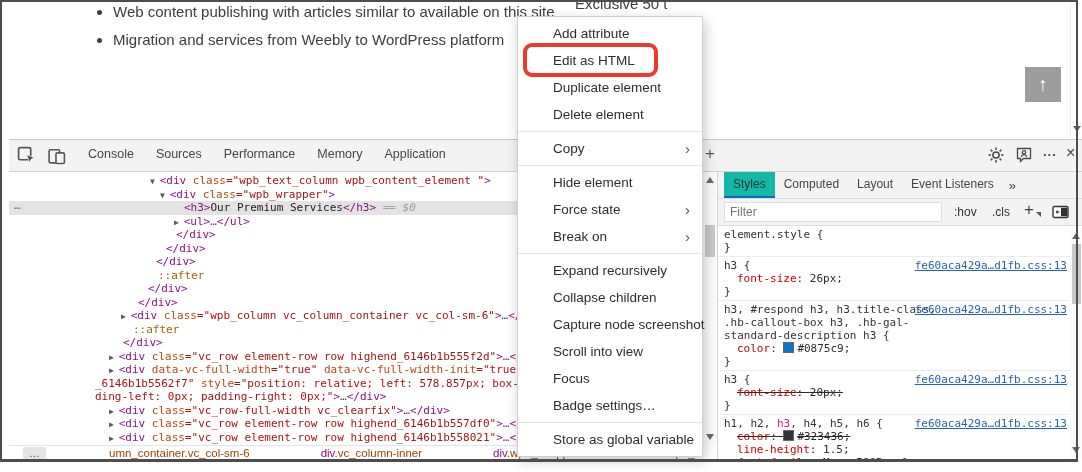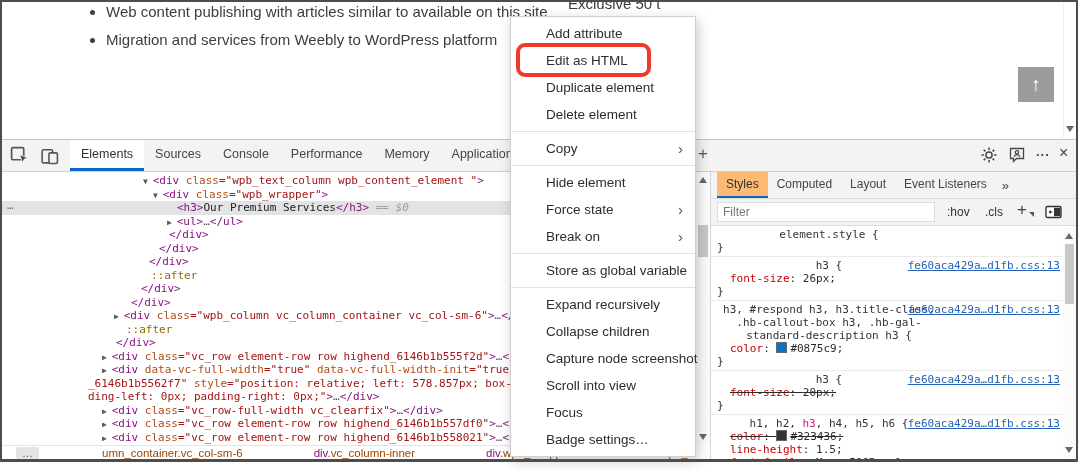--- a/index.html
+++ b/index.html
@@ -1,20 +1,20 @@
 <!DOCTYPE html>
 <html><head>
 <meta charset="utf-8">
 <style>
   html,body{margin:0;padding:0;background:#fff;}
   .shot{position:relative;width:1082px;height:472px;background:#fff;overflow:hidden;
         font-family:"Liberation Sans",sans-serif;}
   .frame{position:absolute;left:0;top:0;width:1078px;height:462px;border:2px solid #4d4d4d;
          border-bottom-width:3px;box-sizing:border-box;pointer-events:none;z-index:60;}
-  .content{position:absolute;left:2px;top:2px;width:914px;height:457px;}
+  .content{position:absolute;left:9px;top:2px;width:914px;height:457px;}
 
   
   .pagearea{position:absolute;left:0;top:0;width:1074px;height:137px;background:#fff;
             overflow:hidden;color:#3d3d3d;font-size:15px;}
   .bullets{position:absolute;left:86px;top:2px;margin:0;padding-left:18px;}
   .bullets li{margin:0 0 12px 0;line-height:16px;}
   .frags{position:absolute;left:697px;top:5px;width:330px;}
   .frags div{line-height:27px;white-space:nowrap;}
   .topfrag{position:absolute;left:566px;top:-7px;white-space:nowrap;}
   .scrolltop{position:absolute;left:1016px;top:65px;width:36px;height:35px;background:#9c9c9c;
@@ -57,35 +57,35 @@
   .arr.up{border-bottom:6px solid #686868;}
   .arr.dn{border-top:6px solid #686868;}
 
   
   .stpanel{position:absolute;left:708px;top:170px;width:366px;height:288px;background:#fff;
            border-left:1px solid #d6d6d6;box-sizing:border-box;overflow:hidden;}
   .stabs{position:absolute;left:0;top:0;width:100%;height:27px;background:#f3f3f3;display:flex;
          border-bottom:1px solid #dcdcdc;box-sizing:border-box;padding-left:6px;}
   .stab{padding:0 9px;font-size:12px;color:#454545;display:flex;align-items:center;cursor:pointer;
         border-bottom:2.5px solid transparent;box-sizing:border-box;white-space:nowrap;}
-  .stab.active{background:#fdba74;border-bottom:2.5px solid #0a68c4;color:#333;}
+  .stab.active{background:#14b8a6;border-bottom:2.5px solid #0a68c4;color:#333;}
   .stoverflow{font-size:13px;color:#444;display:flex;align-items:center;padding:0 6px;cursor:pointer;}
   .filterrow{position:absolute;left:0;top:27px;width:100%;height:27px;background:#f3f3f3;
              border-bottom:1px solid #ddd;box-sizing:border-box;}
   .filterinput{position:absolute;left:6px;top:3px;width:218px;height:20px;border:1px solid #ddd;
                font-size:12px;padding:0 5px;box-sizing:border-box;font-family:"Liberation Sans",sans-serif;}
   .tbtxt{position:absolute;top:6px;font-size:12px;color:#333;cursor:pointer;}
   .plusbtn{position:absolute;left:306px;top:1px;font-size:17px;color:#444;cursor:pointer;}
   .pluscorner{position:absolute;right:-7px;bottom:3px;width:0;height:0;
               border-top:5px solid #555;border-left:5px solid transparent;}
   .rules{position:absolute;left:0;top:54px;right:13px;bottom:0;background:#fff;overflow:hidden;
          font-family:"DejaVu Sans Mono",monospace;font-size:11px;line-height:13px;}
   .rule{border-bottom:1px solid #ececec;padding:2px 0 2px 6px;position:relative;}
   .csslink{position:absolute;right:3px;top:2px;color:#2562b8;text-decoration:underline;cursor:pointer;white-space:nowrap;}
-  .rsel{padding-right:122px;color:#333;word-break:break-word;text-align:center;}
+  .rsel{padding-right:122px;color:#333;word-break:break-word;}
   .sp-hl{color:#d01884;}
   .prop{padding-left:13px;color:#2b2b2b;}
   .pname{color:#c80000;}
   .struck{text-decoration:line-through;}
   .swatch{display:inline-block;width:9px;height:9px;border:1px solid #666;margin:0 3px -1px 0;}
   .rclose{color:#333;}
 
   
   .crumbs{position:absolute;left:0;top:443px;width:693px;height:15px;background:#fff;border-top:1px solid #e4e4e4;
           box-sizing:border-box;display:flex;align-items:center;gap:23px;padding-left:14px;overflow:hidden;
@@ -133,23 +133,22 @@
           <path d="M9.2 8.2 L16.6 11.2 L13.3 12.6 L11.9 15.9 Z" fill="#444" stroke="#fff" stroke-width="0.7"></path>
         </svg>
       </div>
       <div class="tbicon" style="left:38px;">
         <svg width="19" height="19" viewBox="0 0 18 18">
           <rect x="2" y="3.5" width="10" height="12.5" rx="1.4" fill="none" stroke="#555" stroke-width="1.5"></rect>
           <rect x="8.5" y="6.5" width="8" height="10" rx="1.2" fill="#f3f3f3" stroke="#555" stroke-width="1.5"></rect>
         </svg>
       </div>
       <div class="tabs">
-          <div class="tab active">Elements</div>
+          <div class="tab">Console</div>
           <div class="tab">Sources</div>
-          <div class="tab">Console</div>
           <div class="tab">Performance</div>
           <div class="tab">Memory</div>
           <div class="tab">Application</div>
         </div>
       <div class="moretabs">+</div>
       <div class="pill" style="left:893px;">
         <svg width="12" height="11" viewBox="0 0 12 11">
           <path d="M6 0.8 L11.4 10.2 H0.6 Z" fill="#f9ba0f"></path>
           <rect x="5.4" y="3.6" width="1.2" height="3.4" fill="#3a3000"></rect>
           <rect x="5.4" y="7.8" width="1.2" height="1.2" fill="#3a3000"></rect>
@@ -292,27 +291,27 @@
         </div>
         <div class="mgroup">
           <div class="mitem"><span>Copy</span><span class="chev">›</span></div>
         </div>
         <div class="mgroup">
           <div class="mitem"><span>Hide element</span></div>
           <div class="mitem"><span>Force state</span><span class="chev">›</span></div>
           <div class="mitem"><span>Break on</span><span class="chev">›</span></div>
         </div>
         <div class="mgroup">
-          <div class="mitem"><span>Store as global variable</span></div>
-        </div>
-        <div class="mgroup">
           <div class="mitem"><span>Expand recursively</span></div>
           <div class="mitem"><span>Collapse children</span></div>
           <div class="mitem"><span>Capture node screenshot</span></div>
           <div class="mitem"><span>Scroll into view</span></div>
           <div class="mitem"><span>Focus</span></div>
           <div class="mitem"><span>Badge settings…</span></div>
         </div>
+        <div class="mgroup">
+          <div class="mitem"><span>Store as global variable</span></div>
+        </div>
       </div>
   </div>
 
   <div class="frame"></div>
 </div>
 
 </body></html>

